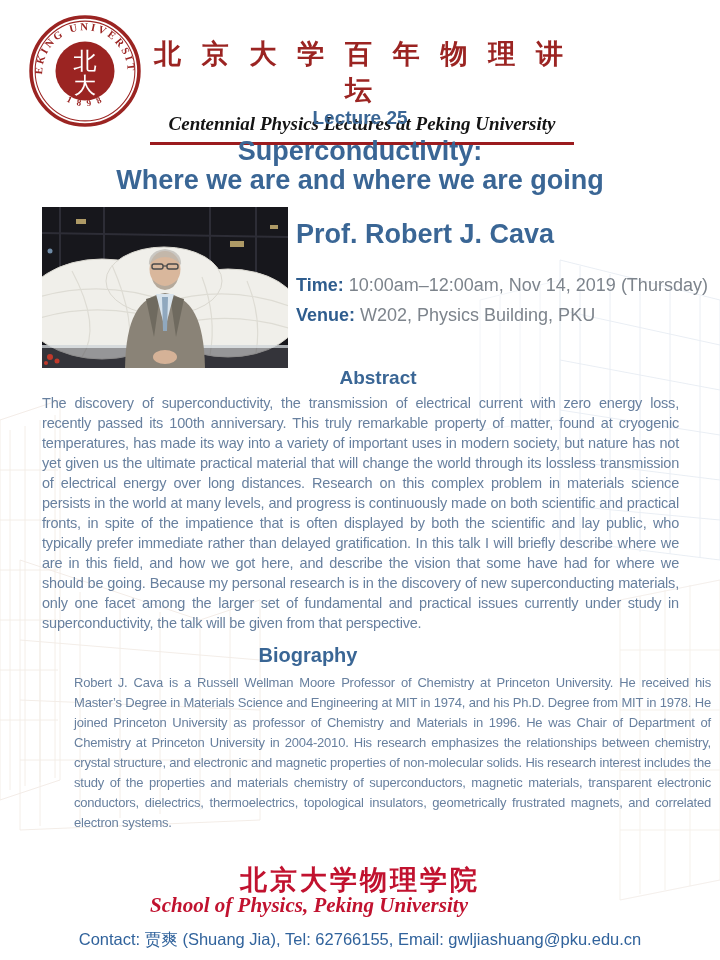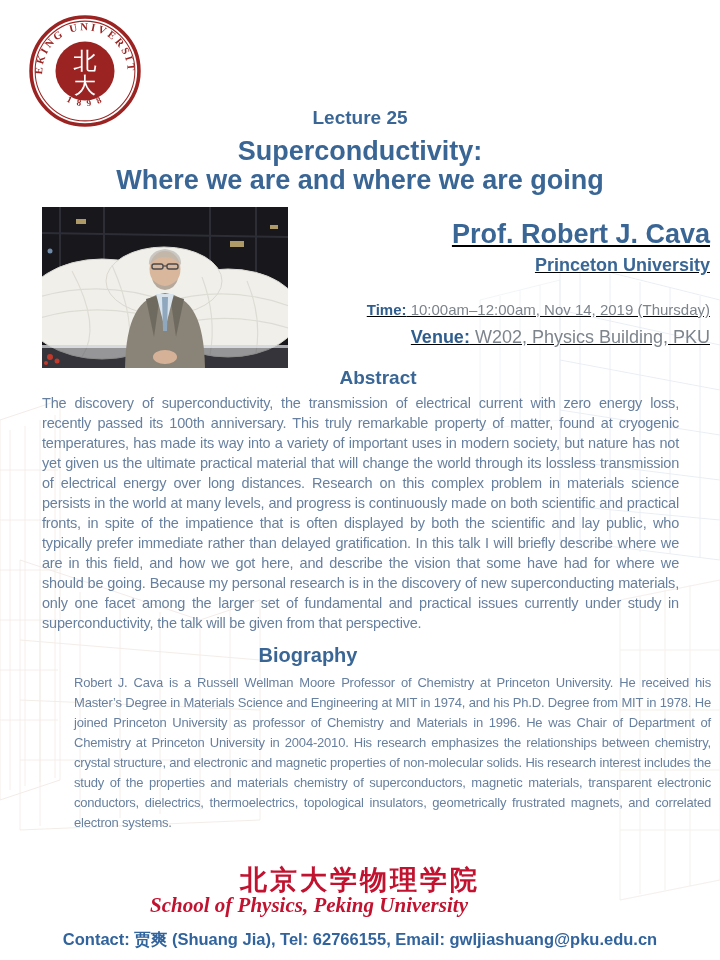--- a/index.html
+++ b/index.html
@@ -16,39 +16,39 @@
   
   .logo{left:28px;top:14px;width:114px;height:114px;}
   .header-text{left:150px;top:36px;width:424px;text-align:center;}
   .title-cn{font-size:27px;font-weight:bold;color:var(--dark-red);letter-spacing:7px;font-family:"Liberation Serif",serif;}
   .subtitle-en{margin-top:5px;font-family:"Liberation Serif",serif;font-style:italic;font-weight:bold;font-size:19px;color:#141414;}
   .header-rule{margin-top:7px;height:3px;background:var(--rule-red);}
   .lecture-number{left:0;top:107px;width:720px;text-align:center;font-size:19px;font-weight:bold;color:var(--blue);}
   .lecture-title{left:0;top:137px;width:720px;text-align:center;font-size:27px;font-weight:bold;color:var(--blue);line-height:29px;}
   
   .photo{left:42px;top:207px;width:246px;height:161px;}
-  .speaker-block{left:296px;top:219px;width:414px;text-align:right;text-decoration:underline;}
+  .speaker-block{left:296px;top:219px;width:414px;text-align:left;}
   .speaker-name{font-size:27px;font-weight:bold;color:var(--blue);}
   .speaker-affiliation{margin-top:5px;font-size:18px;font-weight:bold;color:var(--blue);}
-  .time-row{margin-top:25px;font-size:15px;color:var(--gray-val);}
+  .time-row{margin-top:25px;font-size:18px;color:var(--gray-val);}
   .venue-row{margin-top:9px;font-size:18px;color:var(--gray-val);}
   .info-label{font-weight:bold;color:var(--blue-strong);}
   
   .abstract-heading{left:0;top:367px;width:720px;text-align:center;font-size:19px;font-weight:bold;color:var(--blue);padding-left:36px;}
   .abstract-body{left:42px;top:393px;width:637px;font-size:14.5px;line-height:20px;letter-spacing:-0.2px;
                  text-align:justify;color:var(--body-text);}
   .bio-heading{left:0;top:644px;width:616px;text-align:center;font-size:20px;font-weight:bold;color:var(--blue);}
   .bio-body{left:30px;top:673px;width:637px;font-size:13px;line-height:20px;letter-spacing:-0.2px;
             text-align:justify;color:var(--body-text);margin-left:44px;}
   
   .footer-cn{left:0;top:862px;width:720px;text-align:center;font-size:27px;font-weight:bold;color:var(--crimson);
              letter-spacing:3px;font-family:"Liberation Serif",serif;}
   .footer-en{left:0;top:893px;width:618px;text-align:center;font-family:"Liberation Serif",serif;font-style:italic;
              font-weight:bold;font-size:21px;color:var(--crimson);}
-  .contact-line{left:0;top:929px;width:720px;text-align:center;font-size:16.5px;font-weight:bold;color:var(--contact-blue);}
+  .contact-line{left:0;top:929px;width:720px;text-align:center;font-size:16.5px;font-weight:normal;color:var(--contact-blue);}
 </style>
 </head>
 <body>
 
 <div class="poster">
 
   <svg class="layer watermark" viewBox="0 0 720 960" xmlns="http://www.w3.org/2000/svg">
     <g stroke="#d8c4b2" stroke-width="1" fill="none" opacity="0.30">
       <path d="M0,420 L60,400 L60,780 L0,800 Z"></path>
       <path d="M10,430 V790 M25,426 V786 M40,420 V782 M55,415 V778"></path>
@@ -82,20 +82,25 @@
       <textPath href="#arcTop" startOffset="50%" text-anchor="middle">PEKING UNIVERSITY</textPath>
     </text>
     <text font-family="Liberation Serif, serif" font-size="9" font-weight="bold" fill="#9b2422" letter-spacing="2">
       <textPath href="#arcBottom" startOffset="50%" text-anchor="middle">1 8 9 8</textPath>
     </text>
     <circle cx="56" cy="56" r="29" fill="#9b2422"></circle>
     <text x="56" y="54" text-anchor="middle" font-size="23" fill="#ffffff" font-family="Liberation Serif, serif">北</text>
     <text x="56" y="78" text-anchor="middle" font-size="22" fill="#ffffff" font-family="Liberation Serif, serif">大</text>
   </svg>
 
+  <div class="layer content header-text">
+    <div class="title-cn">北 京 大 学 百 年 物 理 讲 坛</div>
+    <div class="subtitle-en">Centennial Physics Lectures at Peking University</div>
+    <div class="header-rule"></div>
+  </div>
 
   <div class="layer content lecture-number">Lecture 25</div>
   <div class="layer content lecture-title">
     <div>Superconductivity:</div>
     <div>Where we are and where we are going</div>
   </div>
 
   <svg class="layer content photo" viewBox="0 0 246 161" xmlns="http://www.w3.org/2000/svg">
     <rect x="0" y="0" width="246" height="161" fill="#17171c"></rect>
     <g stroke="#2d2d36" stroke-width="2">
@@ -147,21 +152,20 @@
       <path d="M107,58 Q106,44 123,42 Q140,44 139,58 Q132,50 123,50 Q114,50 107,58" fill="#b9b6b0" opacity="0.7"></path>
       <path d="M110,72 Q123,86 136,72 Q133,82 123,83 Q113,82 110,72" fill="#b5a99b"></path>
       <rect x="110" y="57" width="11" height="5" rx="2" fill="none" stroke="#4a4a4a" stroke-width="1.4"></rect>
       <rect x="125" y="57" width="11" height="5" rx="2" fill="none" stroke="#4a4a4a" stroke-width="1.4"></rect>
       <line x1="121" y1="59" x2="125" y2="59" stroke="#4a4a4a" stroke-width="1.2"></line>
     </g>
   </svg>
 
   <div class="layer content speaker-block">
     <div class="speaker-name">Prof. Robert J. Cava</div>
-    <div class="speaker-affiliation">Princeton University</div>
     <div class="time-row"><span class="info-label">Time:</span><span> 10:00am–12:00am, Nov 14, 2019 (Thursday)</span></div>
     <div class="venue-row"><span class="info-label">Venue:</span><span> W202, Physics Building, PKU</span></div>
   </div>
 
   <div class="layer content abstract-heading">Abstract</div>
   <div class="layer content abstract-body">The discovery of superconductivity, the transmission of electrical current with zero energy loss, recently passed its 100th anniversary. This truly remarkable property of matter, found at cryogenic temperatures, has made its way into a variety of important uses in modern society, but nature has not yet given us the ultimate practical material that will change the world through its lossless transmission of electrical energy over long distances. Research on this complex problem in materials science persists in the world at many levels, and progress is continuously made on both scientific and practical fronts, in spite of the impatience that is often displayed by both the scientific and lay public, who typically prefer immediate rather than delayed gratification. In this talk I will briefly describe where we are in this field, and how we got here, and describe the vision that some have had for where we should be going. Because my personal research is in the discovery of new superconducting materials, only one facet among the larger set of fundamental and practical issues currently under study in superconductivity, the talk will be given from that perspective.</div>
 
   <div class="layer content bio-heading">Biography</div>
   <div class="layer content bio-body">Robert J. Cava is a Russell Wellman Moore Professor of Chemistry at Princeton University. He received his Master’s Degree in Materials Science and Engineering at MIT in 1974, and his Ph.D. Degree from MIT in 1978. He joined Princeton University as professor of Chemistry and Materials in 1996. He was Chair of Department of Chemistry at Princeton University in 2004-2010. His research emphasizes the relationships between chemistry, crystal structure, and electronic and magnetic properties of non-molecular solids. His research interest includes the study of the properties and materials chemistry of superconductors, magnetic materials, transparent electronic conductors, dielectrics, thermoelectrics, topological insulators, geometrically frustrated magnets, and correlated electron systems.</div>
 

